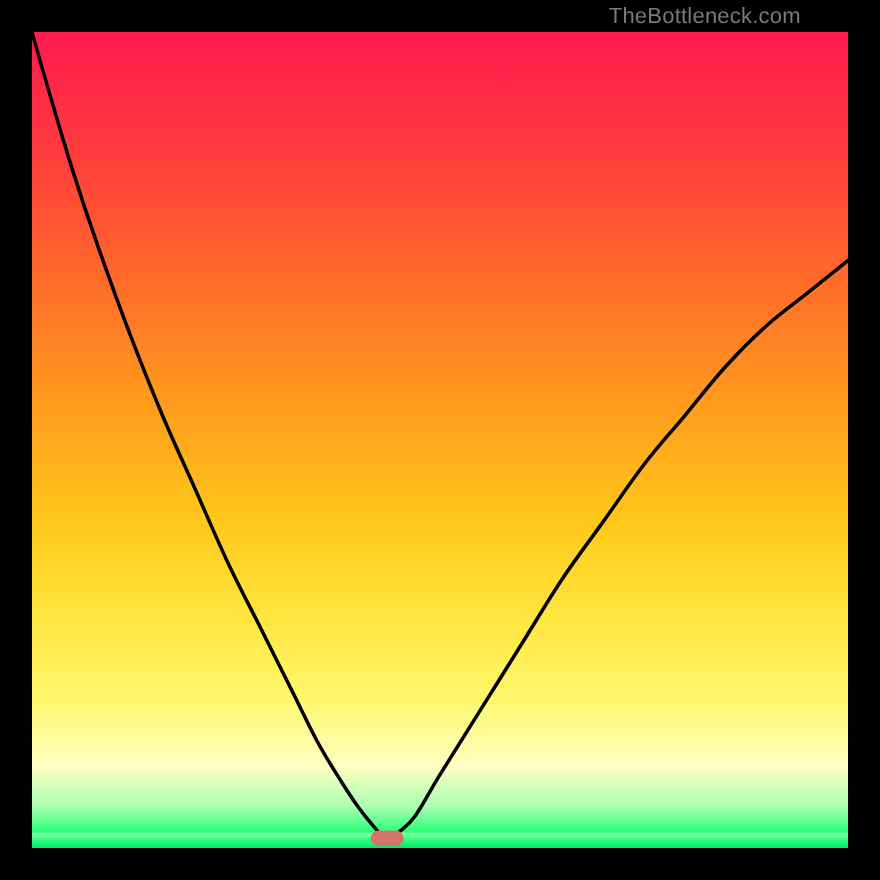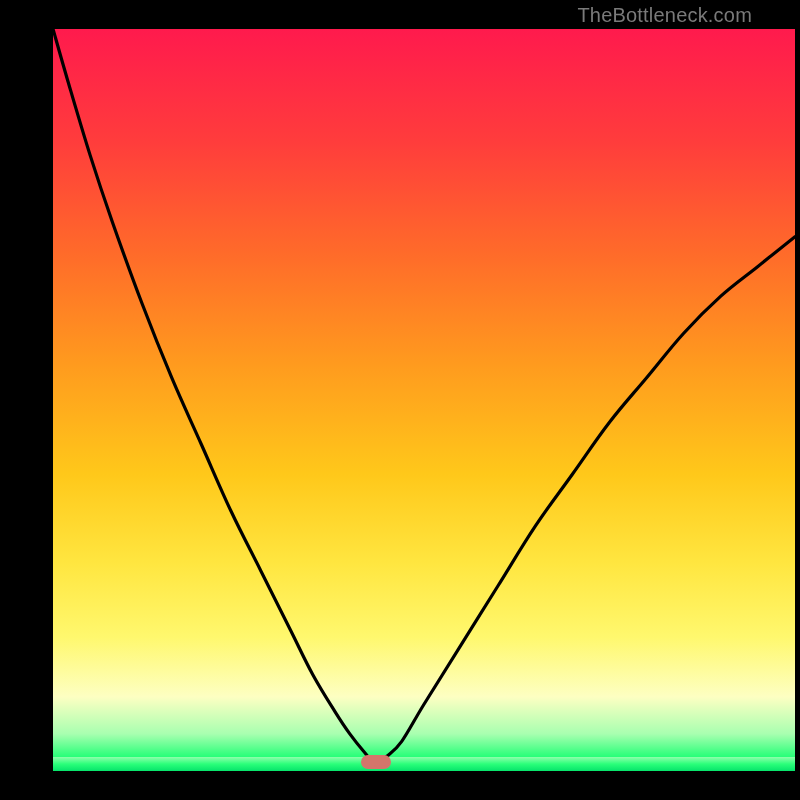--- a/index.html
+++ b/index.html
@@ -10,21 +10,20 @@
     background: #000;
     overflow: hidden;
   }
   .frame {
     position: absolute;
     left: 0;
     top: 0;
     width: 740px;
     height: 800px;
     background: #000;
-    margin-left: 24px;
   }
   .plot-area {
     position: absolute;
     left: 29px;
     top: 29px;
     width: 742px;
     height: 742px;
     overflow: hidden;
   }
   .gradient-bg {

